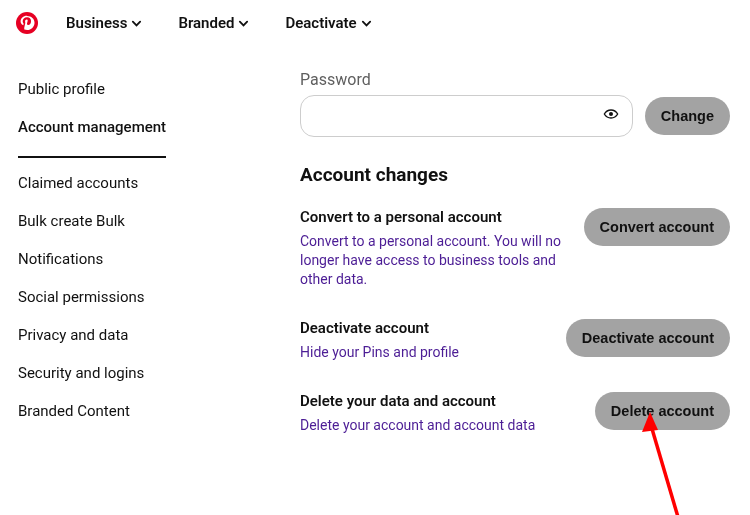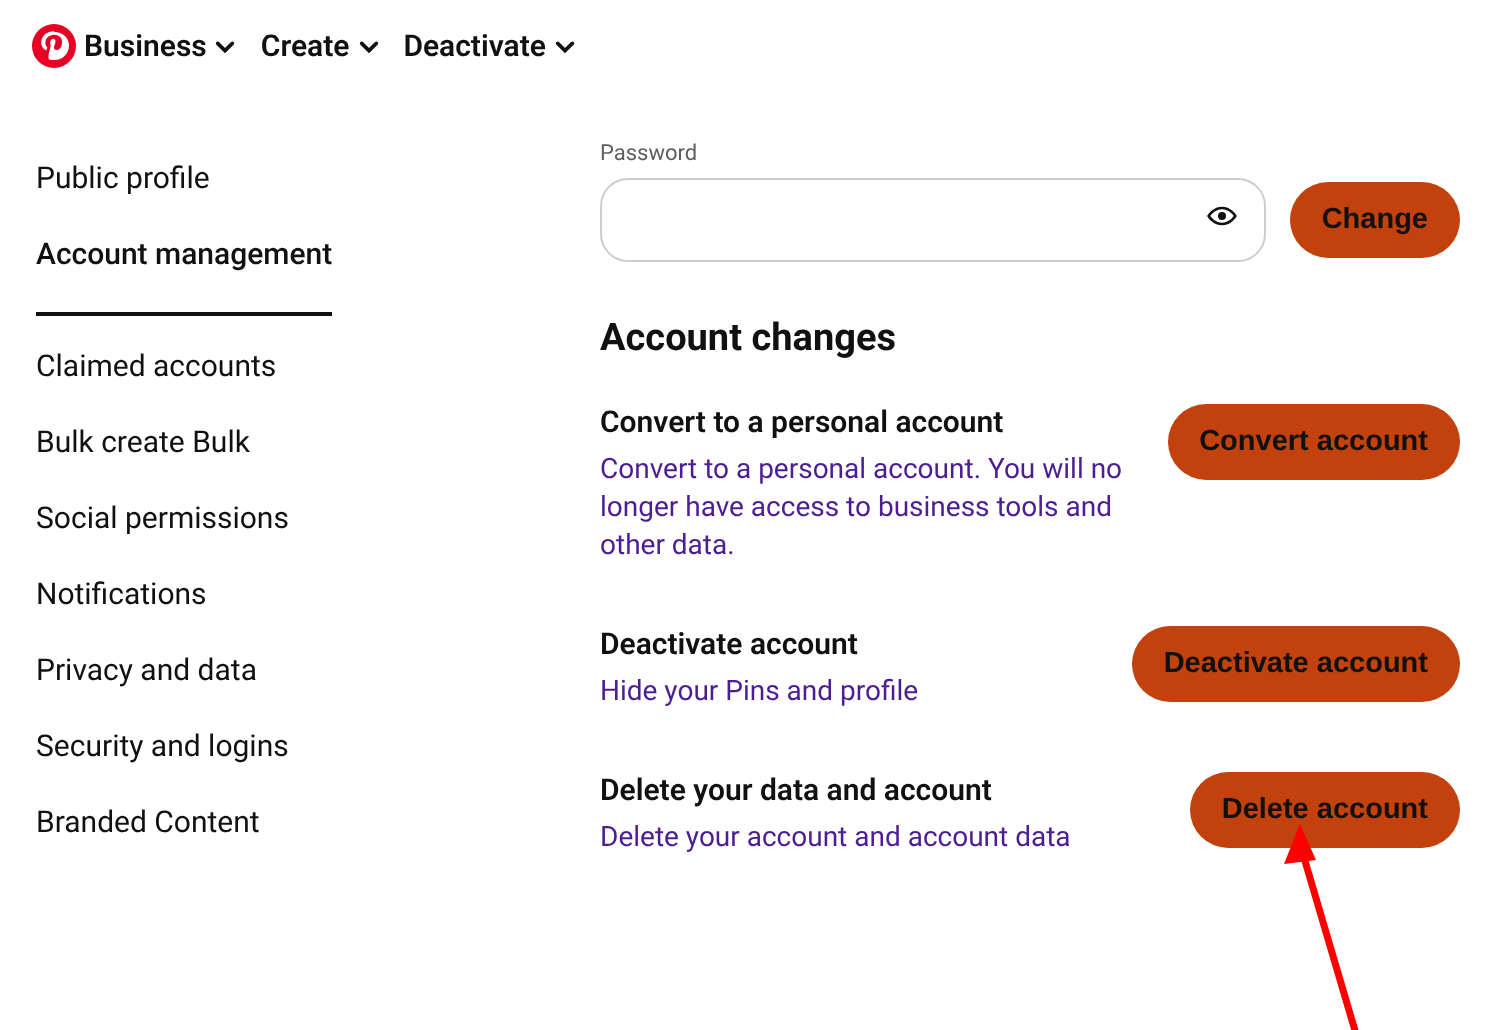--- a/index.html
+++ b/index.html
@@ -12,21 +12,21 @@
       background: #fff;
       width: 750px;
       height: 515px;
       position: relative;
       overflow: hidden;
     }
     .topnav {
       display: flex;
       align-items: center;
       padding: 12px 16px 8px 16px;
-      gap: 12px;
+      gap: 36px;
     }
     .logo {
       width: 22px;
       height: 22px;
       margin-right: -8px;
     }
     .topnav-item {
       display: flex;
       align-items: center;
       gap: 4px;
@@ -64,21 +64,21 @@
     }
     .sidebar-row {
       display: block;
     }
     .main {
       flex: 1;
       padding-left: 90px;
       padding-right: 20px;
     }
     .field-label {
-      font-size: 11px;
+      font-size: 16px;
       color: #5f5f5f;
       margin-bottom: 6px;
     }
     .password-row {
       display: flex;
       align-items: center;
       gap: 12px;
       margin-bottom: 26px;
     }
     .password-input-wrap {
@@ -95,21 +95,21 @@
       outline: none;
     }
     .eye-icon {
       position: absolute;
       right: 14px;
       top: 50%;
       transform: translateY(-50%);
       cursor: pointer;
     }
     .pill-btn {
-      background: #c2410c;
+      background: #a3a3a3;
       border: none;
       border-radius: 22px;
       padding: 11px 16px;
       font-size: 14.5px;
       font-weight: 600;
       color: #111;
       cursor: pointer;
       white-space: nowrap;
     }
     .section-heading {
@@ -154,41 +154,41 @@
     <circle cx="12" cy="12" r="12" fill="#E60023"></circle>
     <path d="M12 4c-4.2 0-7 2.8-7 6.1 0 1.9 1 3.6 2.6 4.2.2.1.4 0 .4-.2l.3-1.1c0-.2 0-.3-.1-.4-.6-.7-.9-1.5-.9-2.4 0-2.3 1.8-4.4 4.8-4.4 2.6 0 4.3 1.6 4.3 3.9 0 2.6-1.3 4.5-3 4.5-.9 0-1.6-.8-1.4-1.7.3-1.1.8-2.3.8-3.1 0-.7-.4-1.3-1.2-1.3-1 0-1.7 1-1.7 2.3 0 .8.3 1.4.3 1.4l-1.1 4.7c-.2.8-.1 2.1 0 2.7 1 .3 2 .5 3.1.5 4.4 0 8-3.6 8-8s-3.6-7.4-8-7.4z" fill="#fff"></path>
   </svg>
   <div class="topnav-item">
     <span>Business</span>
     <svg class="chevron-down" width="11" height="11" viewBox="0 0 12 12">
         <path d="M2 4l4 4 4-4" stroke="#111" stroke-width="2" fill="none" stroke-linecap="round"></path>
       </svg>
   </div>
   <div class="topnav-item">
-    <span>Create</span>
+    <span>Branded</span>
     <svg class="chevron-down" width="11" height="11" viewBox="0 0 12 12">
         <path d="M2 4l4 4 4-4" stroke="#111" stroke-width="2" fill="none" stroke-linecap="round"></path>
       </svg>
   </div>
   <div class="topnav-item">
     <span>Deactivate</span>
     <svg class="chevron-down" width="11" height="11" viewBox="0 0 12 12">
         <path d="M2 4l4 4 4-4" stroke="#111" stroke-width="2" fill="none" stroke-linecap="round"></path>
       </svg>
   </div>
 </div>
 
 <div class="content">
   <nav class="sidebar">
     <div class="sidebar-row"><span class="sidebar-item">Public profile</span></div>
     <div class="sidebar-row"><span class="sidebar-item active">Account management</span></div>
     <div class="sidebar-row"><span class="sidebar-item">Claimed accounts</span></div>
     <div class="sidebar-row"><span class="sidebar-item">Bulk create Bulk</span></div>
+    <div class="sidebar-row"><span class="sidebar-item">Notifications</span></div>
     <div class="sidebar-row"><span class="sidebar-item">Social permissions</span></div>
-    <div class="sidebar-row"><span class="sidebar-item">Notifications</span></div>
     <div class="sidebar-row"><span class="sidebar-item">Privacy and data</span></div>
     <div class="sidebar-row"><span class="sidebar-item">Security and logins</span></div>
     <div class="sidebar-row"><span class="sidebar-item">Branded Content</span></div>
   </nav>
 
   <main class="main">
     <div class="field-label">Password</div>
     <div class="password-row">
       <div class="password-input-wrap">
         <input type="password" class="password-input" value="" style="">

